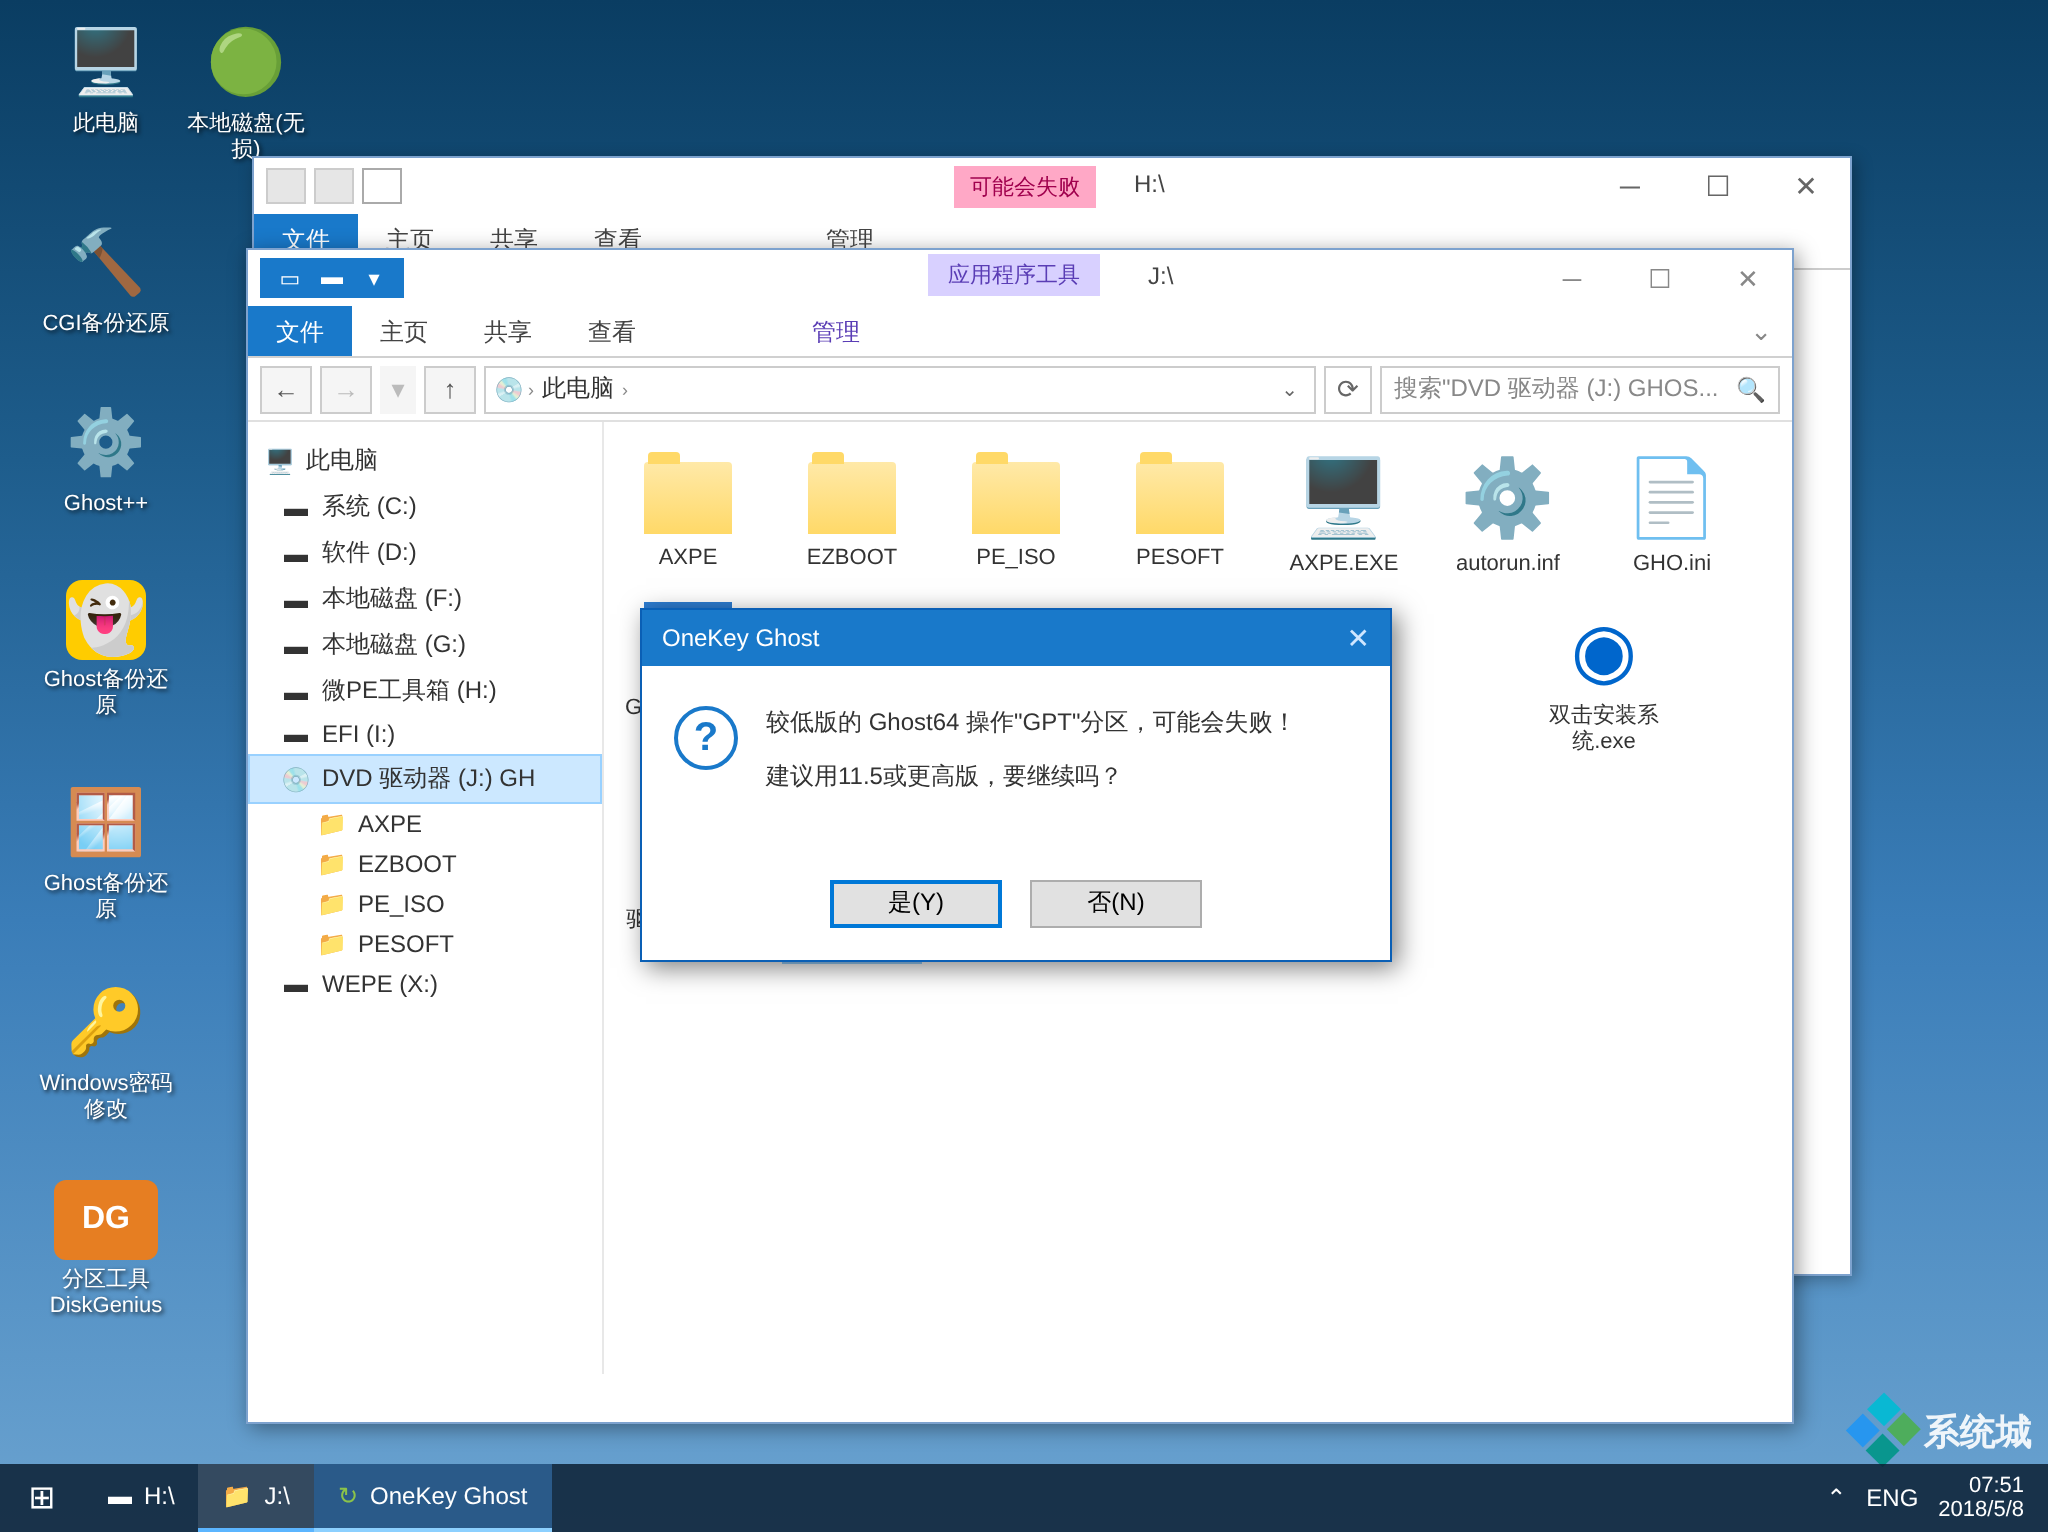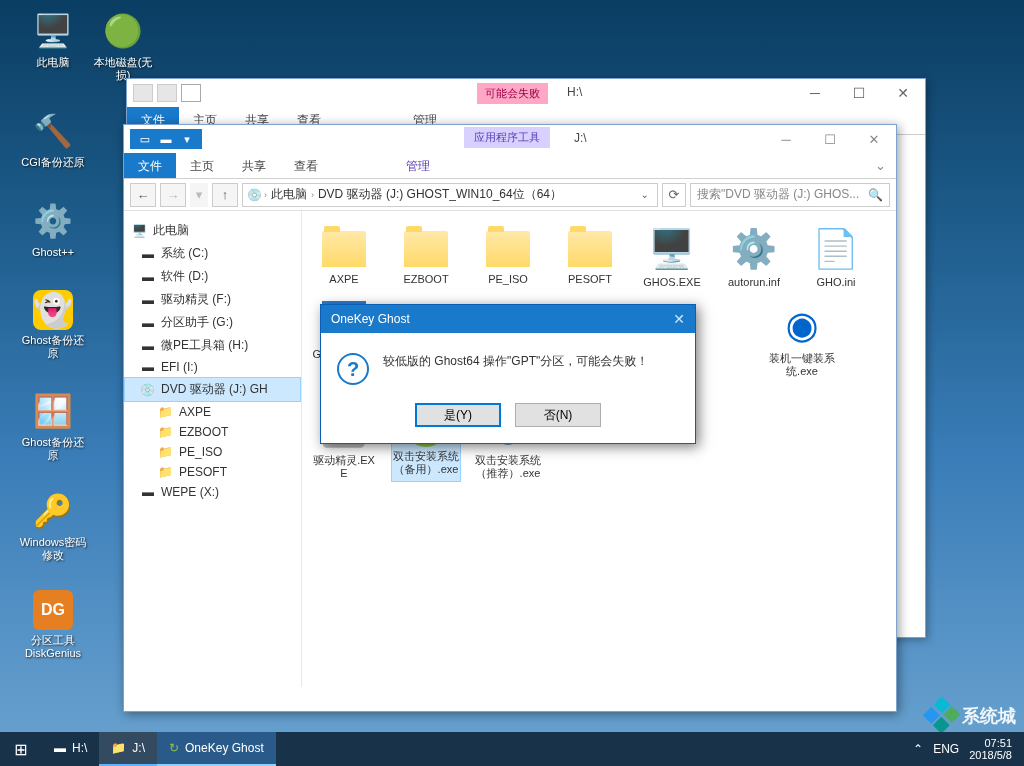--- a/index.html
+++ b/index.html
@@ -68,21 +68,21 @@
 .statusbar .vb { width: 22px; height: 18px; border: 1px solid #ccc; display: flex; align-items: center; justify-content: center; font-size: 10px; color: #666; }
 
 
 .dialog { position: absolute; left: 320px; top: 304px; width: 376px; background: #fff; border: 1px solid #0a5fb5; box-shadow: 3px 3px 12px rgba(0,0,0,0.5); }
 .dialog .dlg-title { background: #1979ca; color: #fff; font-size: 12px; padding: 6px 10px; display: flex; justify-content: space-between; align-items: center; }
 .dialog .dlg-close { font-size: 14px; color: #cfe6ff; cursor: default; }
 .dialog .dlg-body { padding: 20px 16px 6px; display: flex; gap: 14px; font-size: 12px; color: #333; }
 .dialog .dlg-icon { width: 32px; height: 32px; border-radius: 50%; border: 2px solid #1979ca; color: #1979ca; display: flex; align-items: center; justify-content: center; font-size: 20px; font-weight: bold; flex-shrink: 0; }
 .dialog .dlg-text p { margin-bottom: 10px; line-height: 1.4; }
 .dialog .dlg-btns { display: flex; justify-content: center; gap: 14px; padding: 12px 0 16px; }
-.dialog .dlg-btn { width: 86px; height: 24px; background: #e1e1e1; border: 1px solid #adadad; font-size: 12px; display: flex; align-items: center; justify-content: center; }
+.dialog .dlg-btn { width: 86px; height: 24px; background: #e1e1e1; border: 1px solid #adadad; font-size: 12px; display: flex; align-items: center; justify-content: center; margin-top: 15px; }
 .dialog .dlg-btn.default { border: 2px solid #0078d7; }
 
 
 .taskbar { position: absolute; bottom: 0; left: 0; width: 100%; height: 34px; background: rgba(10,30,50,0.85); display: flex; align-items: center; color: #fff; font-size: 12px; }
 .taskbar .start { width: 42px; height: 34px; display: flex; align-items: center; justify-content: center; font-size: 16px; }
 .taskbar .tb-item { height: 34px; padding: 0 12px; display: flex; align-items: center; gap: 6px; border-bottom: 2px solid transparent; }
 .taskbar .tb-item.active { background: rgba(255,255,255,0.12); border-bottom-color: #5bb5ff; }
 .taskbar .tb-item.current { background: rgba(60,130,200,0.5); border-bottom-color: #8cd0ff; }
 .taskbar .tray { margin-left: auto; display: flex; align-items: center; gap: 10px; padding-right: 12px; }
 .taskbar .clock { text-align: right; font-size: 11px; line-height: 1.1; }
@@ -118,21 +118,21 @@
     </div>
   <div class="desktop-icon" style="left:18px;top:390px">
       <div class="ico">🪟</div>
       <div class="lbl">Ghost备份还原</div>
     </div>
   <div class="desktop-icon" style="left:18px;top:490px">
       <div class="ico" style="color:#ffcc00">🔑</div>
       <div class="lbl">Windows密码修改</div>
     </div>
   <div class="desktop-icon" style="left:18px;top:590px">
-      <div class="ico" style="background:#e67e22;border-radius:6px;width:40px;height:40px;color:#fff;font-size:16px;font-weight:bold">DG</div>
+      <div class="ico" style="background:#e67e22;border-radius:6px;width:52px;height:40px;color:#fff;font-size:16px;font-weight:bold">DG</div>
       <div class="lbl">分区工具DiskGenius</div>
     </div>
 </div>
 
 <div class="win-back">
   <div class="titlebar">
     <div class="qat">
       <div class="qat-item"></div>
       <div class="qat-item"></div>
       <div class="qat-item" style="background:#fff;border-color:#aaa"></div>
@@ -181,21 +181,20 @@
   <div class="addrbar">
     <div class="navbtn">←</div>
     <div class="navbtn disabled">→</div>
     <div class="navbtn disabled" style="width:18px;border:none">▾</div>
     <div class="navbtn">↑</div>
     <div class="addr">
       <span>💿</span>
       <span class="sep">›</span>
       <span class="crumb">此电脑</span>
       <span class="sep">›</span>
-      <span class="crumb">DVD 驱动器 (J:) GHOST_WIN10_64位（64）</span>
       <span class="dropdown-caret">⌄</span>
     </div>
     <div class="refresh-btn">⟳</div>
     <div class="search">
       <span style="flex:1;overflow:hidden;text-overflow:ellipsis;white-space:nowrap">搜索"DVD 驱动器 (J:) GHOS...</span>
       <span class="mag">🔍</span>
     </div>
   </div>
 
   <div class="body">
@@ -207,25 +206,25 @@
       <div class="tree-item">
           <span class="ti">▬</span>
           <span>系统 (C:)</span>
         </div>
       <div class="tree-item">
           <span class="ti">▬</span>
           <span>软件 (D:)</span>
         </div>
       <div class="tree-item">
           <span class="ti">▬</span>
-          <span>驱动精灵 (F:)</span>
-        </div>
-      <div class="tree-item">
-          <span class="ti">▬</span>
-          <span>分区助手 (G:)</span>
+          <span>本地磁盘 (F:)</span>
+        </div>
+      <div class="tree-item">
+          <span class="ti">▬</span>
+          <span>本地磁盘 (G:)</span>
         </div>
       <div class="tree-item">
           <span class="ti">▬</span>
           <span>微PE工具箱 (H:)</span>
         </div>
       <div class="tree-item">
           <span class="ti">▬</span>
           <span>EFI (I:)</span>
         </div>
       <div class="tree-item selected">
@@ -267,21 +266,21 @@
       <div class="file-item">
           <div class="folder-ico"></div>
           <div class="fi-lbl">PE_ISO</div>
         </div>
       <div class="file-item">
           <div class="folder-ico"></div>
           <div class="fi-lbl">PESOFT</div>
         </div>
       <div class="file-item">
           <div class="fi-ico">🖥️</div>
-          <div class="fi-lbl">GHOS.EXE</div>
+          <div class="fi-lbl">AXPE.EXE</div>
         </div>
       <div class="file-item">
           <div class="fi-ico">⚙️</div>
           <div class="fi-lbl">autorun.inf</div>
         </div>
       <div class="file-item">
           <div class="fi-ico">📄</div>
           <div class="fi-lbl">GHO.ini</div>
         </div>
       <div class="file-item">
@@ -289,21 +288,21 @@
           <div class="fi-lbl">GHOST.EXE</div>
         </div>
 
       <div class="file-item">
           <div class="fi-ico">💿</div>
           <div class="fi-lbl">HD</div>
         </div>
       <div style="width:280px;height:90px"></div>
       <div class="file-item">
           <div class="fi-ico" style="color:#0066cc">◉</div>
-          <div class="fi-lbl">装机一键装系统.exe</div>
+          <div class="fi-lbl">双击安装系统.exe</div>
         </div>
       <div class="file-item">
           <div class="fi-ico">🎛️</div>
           <div class="fi-lbl">驱动精灵.EXE</div>
         </div>
       <div class="file-item selected">
           <div class="fi-ico" style="background:#8bc34a;border-radius:50%;width:44px;height:44px;color:#fff">↻</div>
           <div class="fi-lbl">双击安装系统（备用）.exe</div>
         </div>
 
@@ -318,20 +317,21 @@
 
 <div class="dialog">
   <div class="dlg-title">
     <span>OneKey Ghost</span>
     <span class="dlg-close">✕</span>
   </div>
   <div class="dlg-body">
     <div class="dlg-icon">?</div>
     <div class="dlg-text">
       <p>较低版的 Ghost64 操作"GPT"分区，可能会失败！</p>
+      <p>建议用11.5或更高版，要继续吗？</p>
     </div>
   </div>
   <div class="dlg-btns">
     <div class="dlg-btn default">是(Y)</div>
     <div class="dlg-btn">否(N)</div>
   </div>
 </div>
 
 <div class="watermark">
   <div class="wm-ico">

